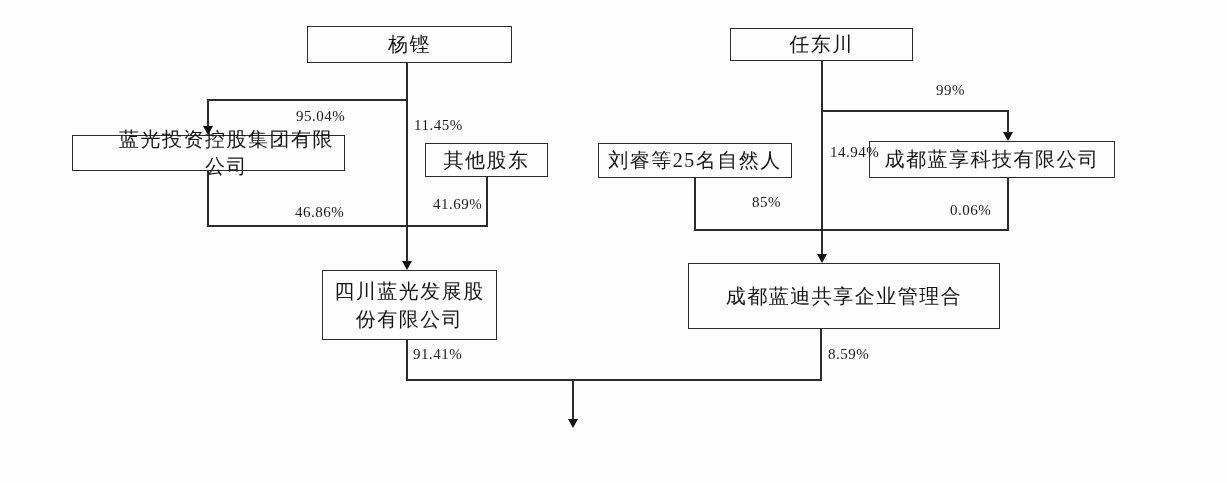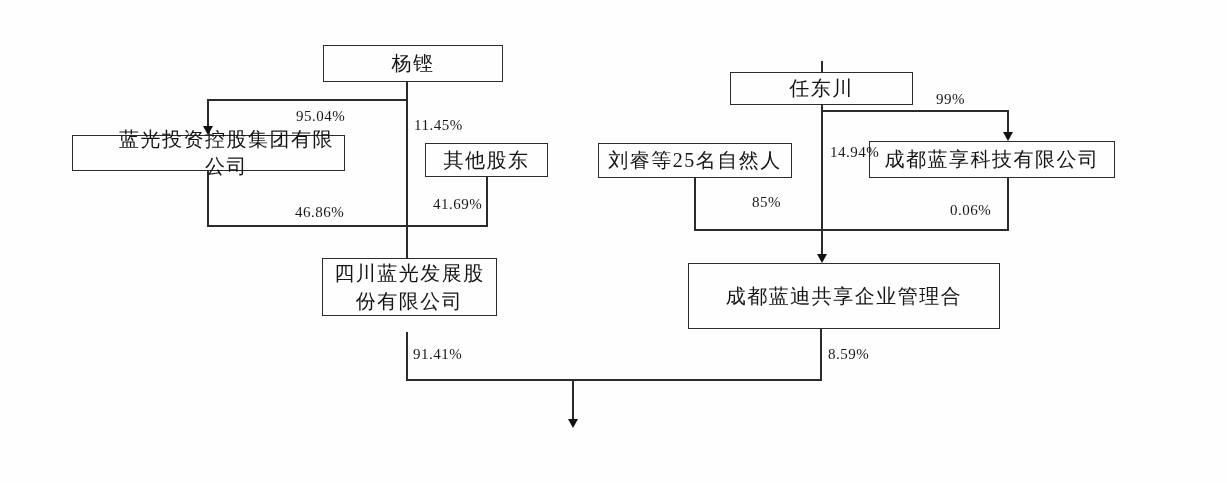--- a/index.html
+++ b/index.html
@@ -62,58 +62,58 @@
   <div class="vline" style="left:694px;top:178px;height:53px;"></div>
   <div class="hline" style="left:694px;top:229px;width:315px;"></div>
   <div class="vline" style="left:1007px;top:178px;height:53px;"></div>
 
   <div class="vline" style="left:406px;top:332px;height:49px;"></div>
   <div class="vline" style="left:820px;top:329px;height:52px;"></div>
   <div class="hline" style="left:406px;top:379px;width:416px;"></div>
   <div class="vline" style="left:572px;top:379px;height:42px;"></div>
   <div class="arrow" style="left:568px;top:419px;"></div>
 
-  <div class="node" style="left:323px;top:26px;width:180px;height:37px;margin-top:19px;">
+  <div class="node" style="left:307px;top:26px;width:205px;height:37px;">
     <span>杨铿</span>
   </div>
 
-  <div class="node" style="left:730px;top:28px;width:183px;height:33px;margin-top:44px;">
+  <div class="node" style="left:730px;top:28px;width:183px;height:33px;">
     <span>任东川</span>
   </div>
 
   <div class="node" style="left:72px;top:135px;width:273px;height:36px;padding-left:36px;">
     <span>蓝光投资控股集团有限公司</span>
   </div>
 
   <div class="node" style="left:425px;top:143px;width:123px;height:34px;">
     <span>其他股东</span>
   </div>
 
   <div class="node" style="left:598px;top:143px;width:194px;height:35px;">
     <span>刘睿等25名自然人</span>
   </div>
 
   <div class="node" style="left:853px;top:141px;width:246px;height:37px;margin-left:16px;">
     <span>成都蓝享科技有限公司</span>
   </div>
 
-  <div class="node multi" style="left:322px;top:258px;width:175px;height:58px;">
+  <div class="node multi" style="left:322px;top:270px;width:175px;height:70px;">
     <span>四川蓝光发展股</span>
     <span>份有限公司</span>
   </div>
 
   <div class="node multi" style="left:688px;top:263px;width:312px;height:66px;">
     <span>成都蓝迪共享企业管理合</span>
   </div>
 
 
   <div class="pct" style="left:296px;top:108px;">95.04%</div>
   <div class="pct" style="left:414px;top:117px;">11.45%</div>
   <div class="pct" style="left:295px;top:204px;">46.86%</div>
   <div class="pct" style="left:433px;top:196px;">41.69%</div>
-  <div class="pct" style="left:936px;top:91px;">99%</div>
+  <div class="pct" style="left:936px;top:82px;">99%</div>
   <div class="pct" style="left:830px;top:144px;">14.94%</div>
   <div class="pct" style="left:752px;top:194px;">85%</div>
   <div class="pct" style="left:950px;top:202px;">0.06%</div>
   <div class="pct" style="left:413px;top:346px;">91.41%</div>
   <div class="pct" style="left:828px;top:346px;">8.59%</div>
 
 </div>
 
 </body></html>

